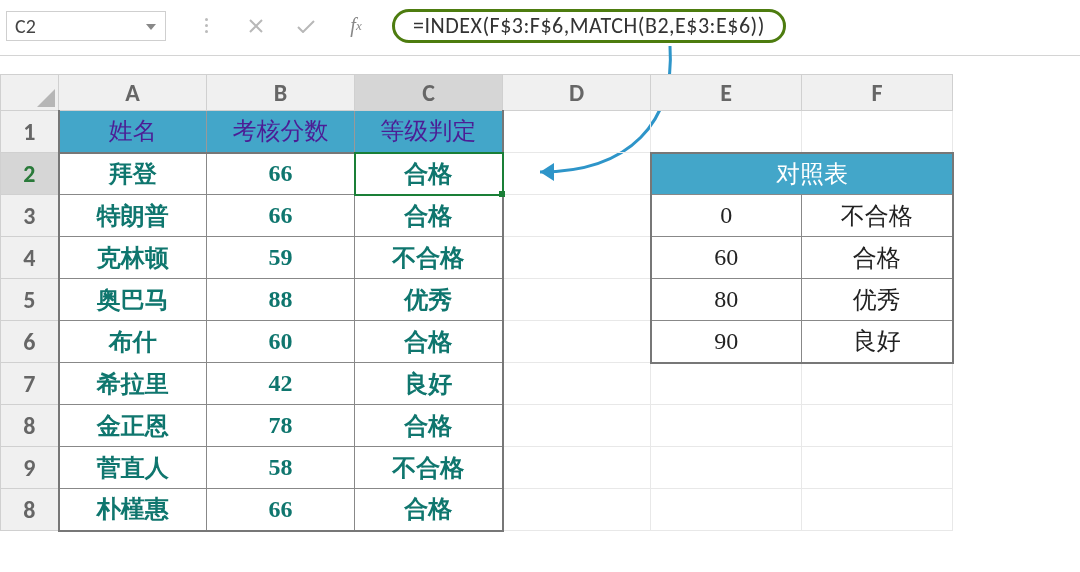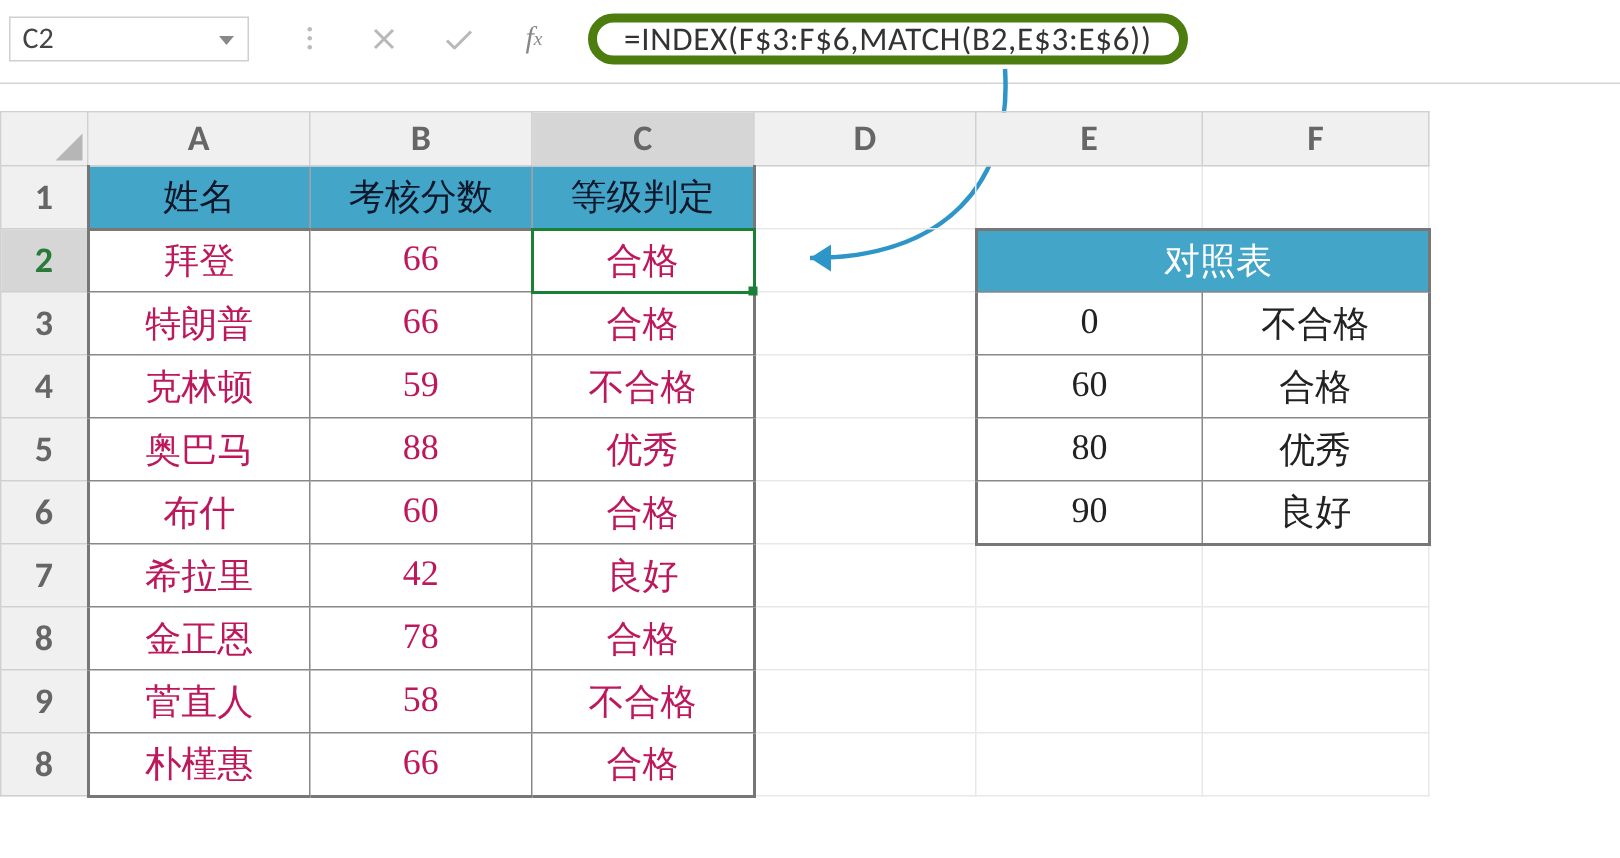--- a/index.html
+++ b/index.html
@@ -62,21 +62,21 @@
   }
   .fx-label {
     font-style: italic;
     font-family: "Times New Roman", serif;
     font-size: 20px;
     color: #888;
   }
   .formula-input {
     margin-left: 22px;
     height: 34px;
-    border: 6px solid #4d7c0f;
+    border: 3px solid #4d7c0f;
     border-radius: 17px;
     padding: 0 18px;
     display: flex;
     align-items: center;
     font-family: "Calibri", sans-serif;
     font-size: 22px;
     color: #333;
     background: #ffffff;
     letter-spacing: 0.5px;
   }
@@ -157,30 +157,31 @@
   }
   td.cell {
     border: 1px solid #e8e8e8;
     height: 42px;
     text-align: center;
     font-size: 24px;
     font-family: "KaiTi","STKaiti",serif;
   }
   .data-head {
     background: #43a6c9;
-    color: #0f172a;
+    color: #4c1d95;
     border: 1px solid #999 !important;
     border-bottom: 2px solid #777 !important;
     font-size: 26px;
   }
   .data-head-first{ border-left:2px solid #777 !important;}
   .data-head-last{ border-right:2px solid #777 !important;}
   .data-body {
     border: 1px solid #888 !important;
-    color: #be185d;
+    color: #0f766e;
+    font-weight: bold;
   }
   .data-body.leftedge{border-left:2px solid #777 !important;}
   .data-body.rightedge{border-right:2px solid #777 !important;}
   .data-body.bottomedge{border-bottom:2px solid #777 !important;margin-left:32px;}
   .lookup-head {
     background: #43a6c9;
     color: #fff;
     border: 2px solid #777 !important;
     border-bottom:1px solid #888 !important;
     font-size: 26px;

